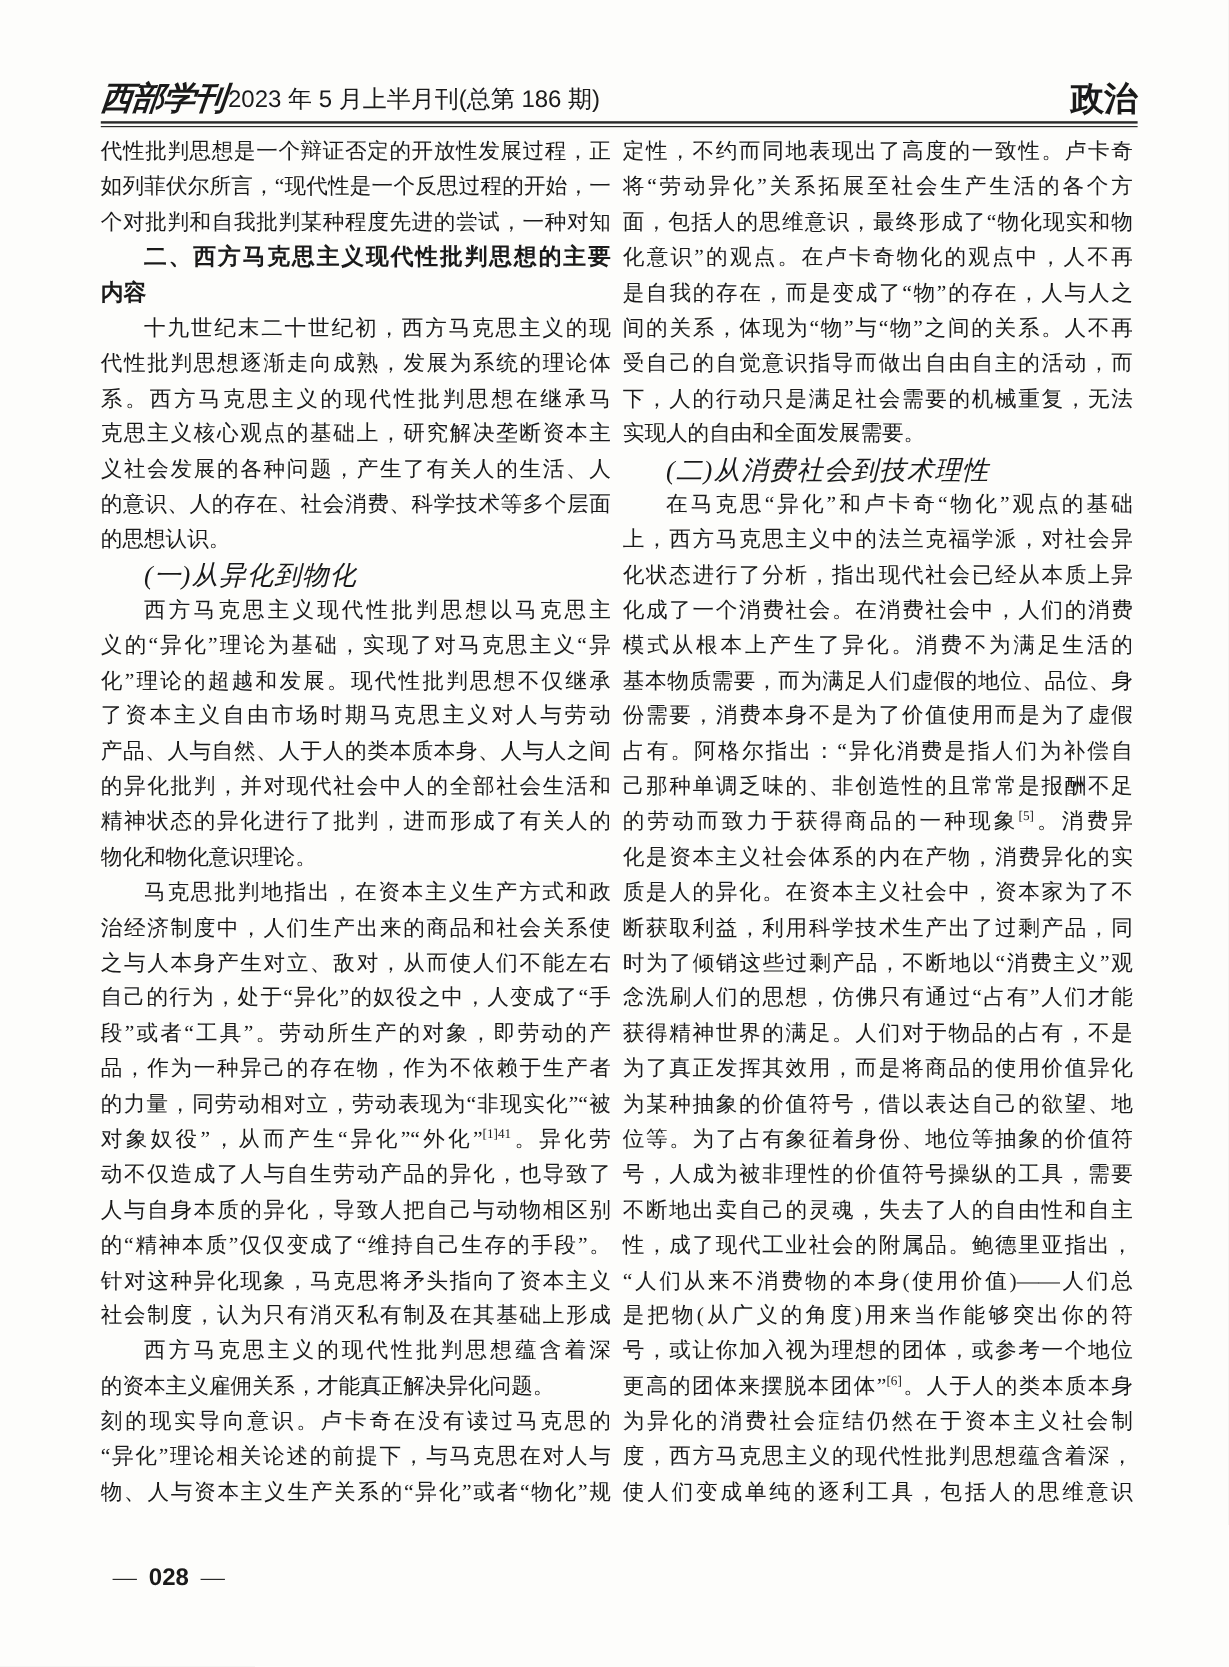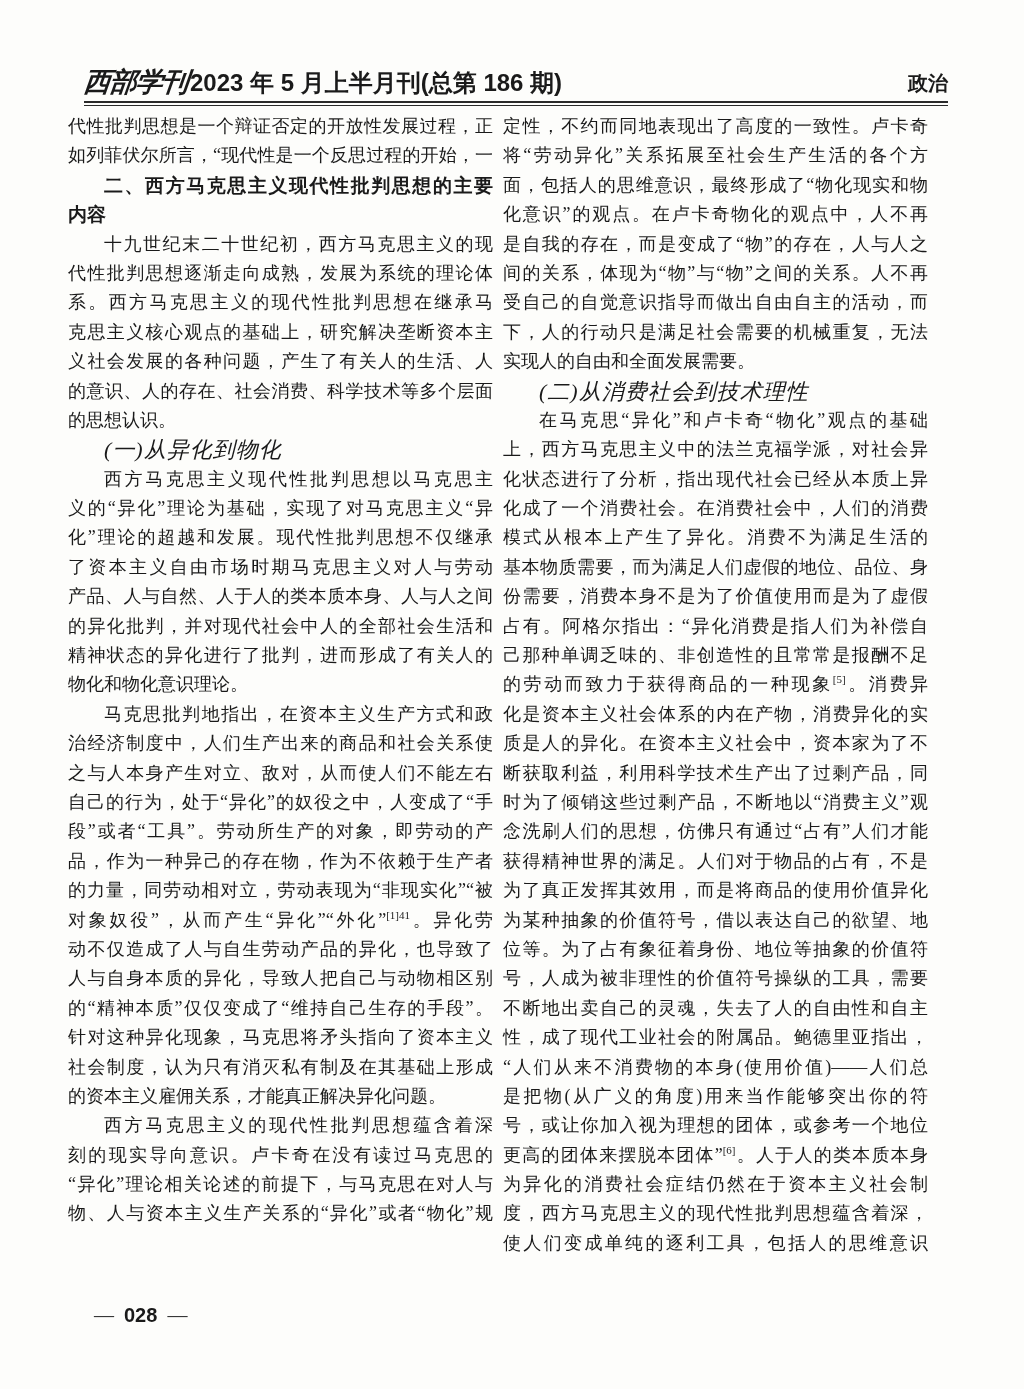--- a/index.html
+++ b/index.html
@@ -4,26 +4,26 @@
 <style>
   html,body{margin:0;padding:0;background:#e8e8e6;}
   .page{position:relative;width:1024px;height:1389px;background:#fdfdfb;margin:0 auto;
         font-family:"Liberation Serif","DejaVu Serif",serif;color:#1a1a1a;overflow:hidden;}
   
   .hdr{position:absolute;left:84px;top:64px;width:864px;height:32px;
        display:flex;justify-content:space-between;align-items:flex-end;}
   .hdr-left{display:flex;align-items:flex-end;gap:2px;}
   .logo{font-style:italic;font-weight:bold;font-size:27px;line-height:28px;
         font-family:"Liberation Serif",serif;letter-spacing:-1px;transform:skewX(-6deg);}
-  .issue{font-weight:bold;font-size:24px;line-height:26px;font-family:"Liberation Sans",sans-serif;text-align:center;}
-  .section{font-weight:bold;font-size:20px;line-height:26px;font-family:"Liberation Sans",sans-serif;}
+  .issue{font-weight:normal;font-size:20px;line-height:26px;font-family:"Liberation Sans",sans-serif;text-align:center;}
+  .section{font-weight:bold;font-size:28px;line-height:26px;font-family:"Liberation Sans",sans-serif;}
   .rule{position:absolute;left:84px;top:101px;width:864px;height:2px;
         border-top:2px solid #2a2a2a;border-bottom:1px solid #2a2a2a;}
   
-  .columns{position:absolute;left:68px;top:112px;width:864px;display:flex;gap:10px;}
+  .columns{position:absolute;left:84px;top:112px;width:864px;display:flex;gap:10px;}
   .col{width:425px;}
   .line{height:29.4px;line-height:29.4px;font-size:18px;
         text-align:justify;text-align-last:justify;white-space:nowrap;overflow:visible;}
   .line.nj{text-align-last:left;}
   .line.ind{padding-left:36px;}
   .line.head{font-family:"Liberation Sans",sans-serif;font-weight:bold;font-size:19px;}
   .line.sub{font-style:italic;font-size:22px;letter-spacing:1px;}
   .sup{font-size:11px;vertical-align:super;line-height:0;}
   
   .ftr{position:absolute;left:94px;top:1304px;font-size:20px;display:flex;align-items:center;gap:10px;}
@@ -40,20 +40,21 @@
       <span class="issue">2023 年 5 月上半月刊(总第 186 期)</span>
     </div>
     <span class="section">政治</span>
   </div>
   <div class="rule"></div>
 
   <div class="columns">
     <div class="col" id="left-col">
         <div class="line body"><span>代性批判思想是一个辩证否定的开放性发展过程，正</span></div>
         <div class="line body"><span>如列菲伏尔所言，“现代性是一个反思过程的开始，一</span></div>
+        <div class="line body"><span>个对批判和自我批判某种程度先进的尝试，一种对知</span></div>
         <div class="line head ind"><span>二、西方马克思主义现代性批判思想的主要</span></div>
         <div class="line head nj"><span>内容</span></div>
         <div class="line body ind"><span>十九世纪末二十世纪初，西方马克思主义的现</span></div>
         <div class="line body"><span>代性批判思想逐渐走向成熟，发展为系统的理论体</span></div>
         <div class="line body"><span>系。西方马克思主义的现代性批判思想在继承马</span></div>
         <div class="line body"><span>克思主义核心观点的基础上，研究解决垄断资本主</span></div>
         <div class="line body"><span>义社会发展的各种问题，产生了有关人的生活、人</span></div>
         <div class="line body"><span>的意识、人的存在、社会消费、科学技术等多个层面</span></div>
         <div class="line body nj"><span>的思想认识。</span></div>
         <div class="line sub ind nj"><span>(一)从异化到物化</span></div>
@@ -71,22 +72,22 @@
         <div class="line body"><span>自己的行为，处于“异化”的奴役之中，人变成了“手</span></div>
         <div class="line body"><span>段”或者“工具”。劳动所生产的对象，即劳动的产</span></div>
         <div class="line body"><span>品，作为一种异己的存在物，作为不依赖于生产者</span></div>
         <div class="line body"><span>的力量，同劳动相对立，劳动表现为“非现实化”“被</span></div>
         <div class="line body"><span>对象奴役”，从而产生“异化”“外化”</span><span class="sup">[1]41</span><span>。异化劳</span></div>
         <div class="line body"><span>动不仅造成了人与自生劳动产品的异化，也导致了</span></div>
         <div class="line body"><span>人与自身本质的异化，导致人把自己与动物相区别</span></div>
         <div class="line body"><span>的“精神本质”仅仅变成了“维持自己生存的手段”。</span></div>
         <div class="line body"><span>针对这种异化现象，马克思将矛头指向了资本主义</span></div>
         <div class="line body"><span>社会制度，认为只有消灭私有制及在其基础上形成</span></div>
+        <div class="line body ind"><span>西方马克思主义的现代性批判思想蕴含着深</span></div>
         <div class="line body nj"><span>的资本主义雇佣关系，才能真正解决异化问题。</span></div>
-        <div class="line body ind"><span>西方马克思主义的现代性批判思想蕴含着深</span></div>
         <div class="line body"><span>刻的现实导向意识。卢卡奇在没有读过马克思的</span></div>
         <div class="line body"><span>“异化”理论相关论述的前提下，与马克思在对人与</span></div>
         <div class="line body"><span>物、人与资本主义生产关系的“异化”或者“物化”规</span></div>
       </div>
     <div class="col" id="right-col">
         <div class="line body"><span>定性，不约而同地表现出了高度的一致性。卢卡奇</span></div>
         <div class="line body"><span>将“劳动异化”关系拓展至社会生产生活的各个方</span></div>
         <div class="line body"><span>面，包括人的思维意识，最终形成了“物化现实和物</span></div>
         <div class="line body"><span>化意识”的观点。在卢卡奇物化的观点中，人不再</span></div>
         <div class="line body"><span>是自我的存在，而是变成了“物”的存在，人与人之</span></div>

